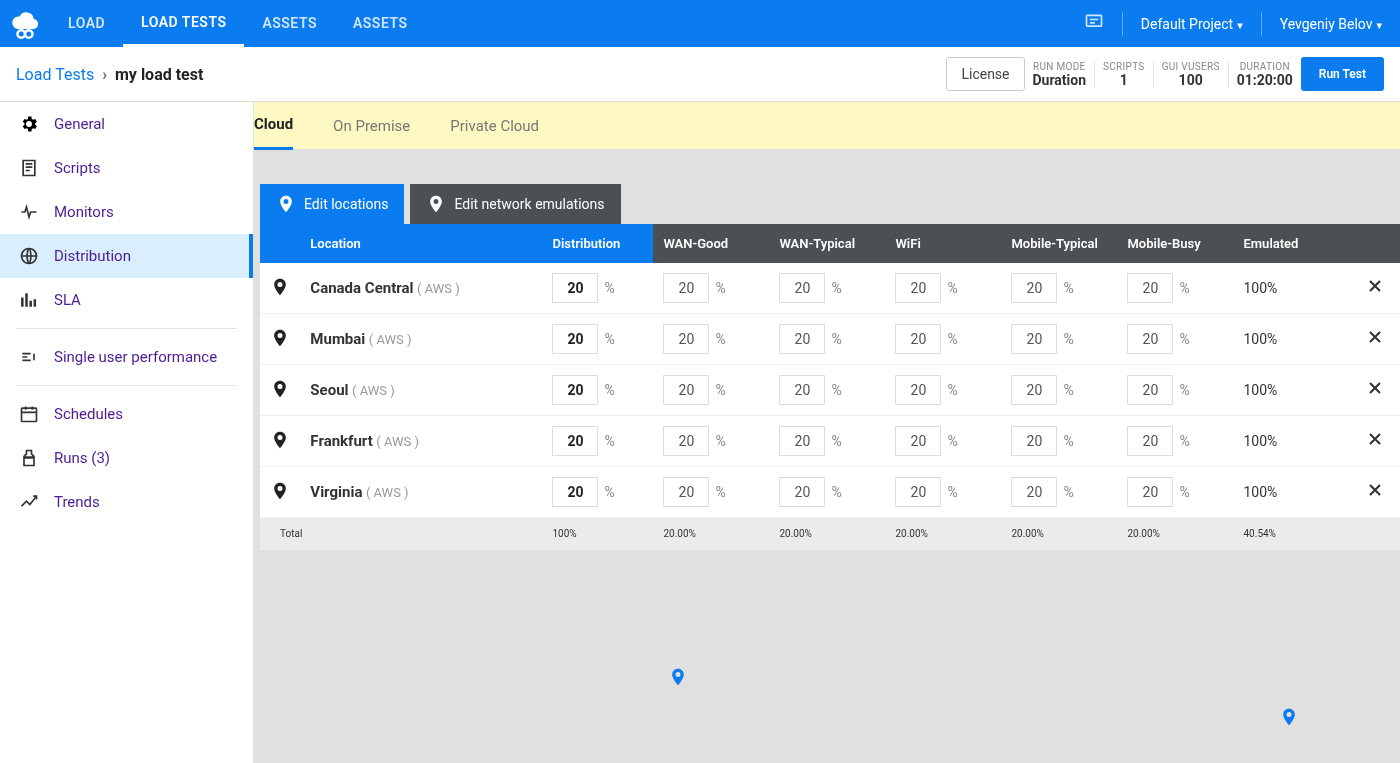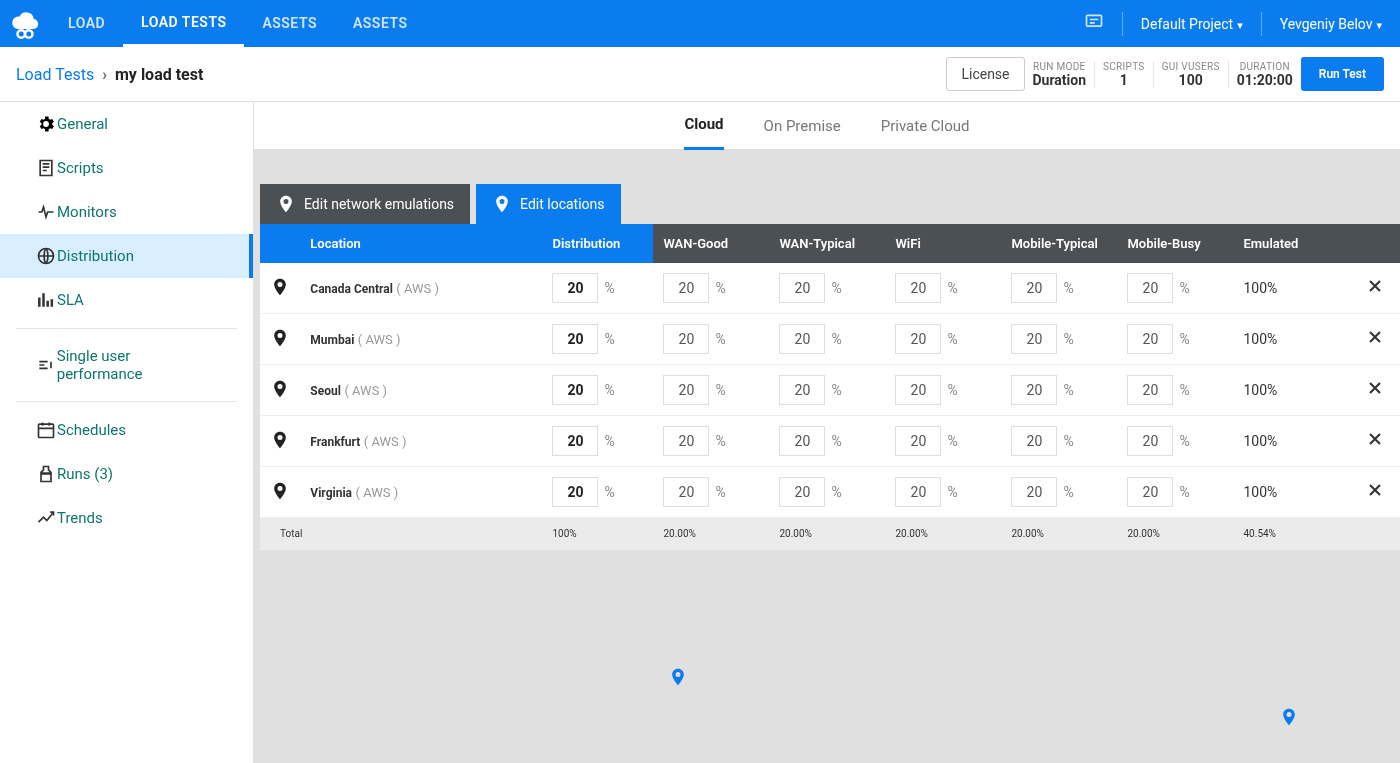--- a/index.html
+++ b/index.html
@@ -28,46 +28,46 @@
   .license-btn { border:1px solid #ccc; background:#fff; color:#444; padding:8px 14px; border-radius:3px; font-size:14px; cursor:pointer; }
   .metric { text-align:center; padding: 0 8px; border-left:1px solid #e5e5e5; }
   .metric:first-of-type { border-left:none; }
   .metric-label { font-size:10px; color:#888; letter-spacing:.3px; }
   .metric-value { font-size:14px; font-weight:700; color:#333; }
   .runtest-btn { background:#0a7cf0; color:#fff; border:none; padding:10px 18px; font-size:12px; font-weight:600; border-radius:3px; cursor:pointer; }
 
   
   .body { display:flex; height: calc(763px - 47px - 55px); }
   .sidebar { width: 254px; background:#fff; border-right:1px solid #e0e0e0; }
-  .side-item { display:flex; align-items:center; padding: 12px 35px; font-size:15px; color:#0f766e; cursor:pointer; position:relative; }
+  .side-item { display:flex; align-items:center; gap:14px; padding: 12px 18px; font-size:15px; color:#4c1d95; cursor:pointer; position:relative; }
   .side-item.active { background:#d9eeff; }
   .side-item.active::after { content:''; position:absolute; right:0; top:0; bottom:0; width:4px; background:#0a7cf0; }
   .side-icon { width:22px; color:#333; display:flex; align-items:center; justify-content:center; }
   .side-sep { height:1px; background:#e5e5e5; margin: 6px 16px; }
 
   
   .main { flex:1; position:relative; background:#e0e0e0; overflow:hidden; }
-  .tabbar { height:48px; background:#ffffff; border-bottom:1px solid #ddd; display:flex; align-items:center; justify-content:center; gap:40px; }
+  .tabbar { height:48px; background:#fef9c3; border-bottom:1px solid #ddd; display:flex; align-items:center; gap:40px; }
   .tab { font-size:15px; color:#777; cursor:pointer; height:48px; line-height:48px; }
   .tab.active { color:#222; font-weight:700; border-bottom:3px solid #0a7cf0; line-height:45px; }
 
   .panel { margin: 34px 0 0 0; }
   .btnrow { display:flex; gap:6px; padding-left:6px; }
   .editbtn { display:flex; align-items:center; gap:8px; padding:10px 16px; font-size:14px; cursor:pointer; border:none; color:#fff; }
   .editbtn.blue { background:#0a7cf0; }
   .editbtn.dark { background:#4a5054; }
 
   .tablewrap { background:#f9a8d4; margin-left:6px;}
   table.dist { width:100%; border-collapse: collapse; font-size:14px; }
   table.dist thead th { text-align:left; font-weight:600; font-size:13px; padding:12px 10px; color:#fff; }
   table.dist thead th.blue { background:#0a7cf0; }
   table.dist thead th.dark { background:#4a5054;margin-top:36px; }
   table.dist tbody tr { background:#fff; border-bottom:1px solid #eee; }
   table.dist tbody td { padding:10px 10px; vertical-align:middle; color:#333; }
-  .locname { font-weight:700; font-size:12px; }
+  .locname { font-weight:700; font-size:15px; }
   .locprov { color:#999; font-weight:400; font-size:13px; }
   .pin { width:24px; text-align:center; }
   .valbox { display:inline-block; width:46px; padding:6px 0; text-align:center; border:1px solid #ddd; background:#fff; font-size:14px; color:#555; }
   .valbox.bold { font-weight:700; color:#222; }
   .pct { color:#888; font-size:14px; margin-left:6px;}
   .xbtn { cursor:pointer; font-size:20px; color:#555; text-align:center; }
   tr.total td { background:#ebebeb; color:#333; font-size:10px; padding:14px 10px; }
   tr.total td:first-child { padding-left:20px; }
 
   .mappin { position:absolute; color:#0a7cf0; font-size:22px; }
@@ -260,31 +260,31 @@
 
   <div class="main">
     <div class="tabbar">
       <div class="tab active">Cloud</div>
       <div class="tab">On Premise</div>
       <div class="tab">Private Cloud</div>
     </div>
 
     <div class="panel">
       <div class="btnrow">
+        <button class="editbtn blue">
+          <svg class="ic" viewBox="0 0 24 24" fill="#fff">
+              <use href="#i-pin"></use>
+            </svg>
+          <span>Edit locations</span>
+        </button>
         <button class="editbtn dark">
           <svg class="ic" viewBox="0 0 24 24" fill="#fff">
               <use href="#i-pin"></use>
             </svg>
           <span>Edit network emulations</span>
-        </button>
-        <button class="editbtn blue">
-          <svg class="ic" viewBox="0 0 24 24" fill="#fff">
-              <use href="#i-pin"></use>
-            </svg>
-          <span>Edit locations</span>
         </button>
       </div>
 
       <div class="tablewrap">
         <table class="dist">
           <colgroup>
             <col style="width:40px">
               <col style="width:240px">
               <col style="width:110px">
             <col style="width:115px">

